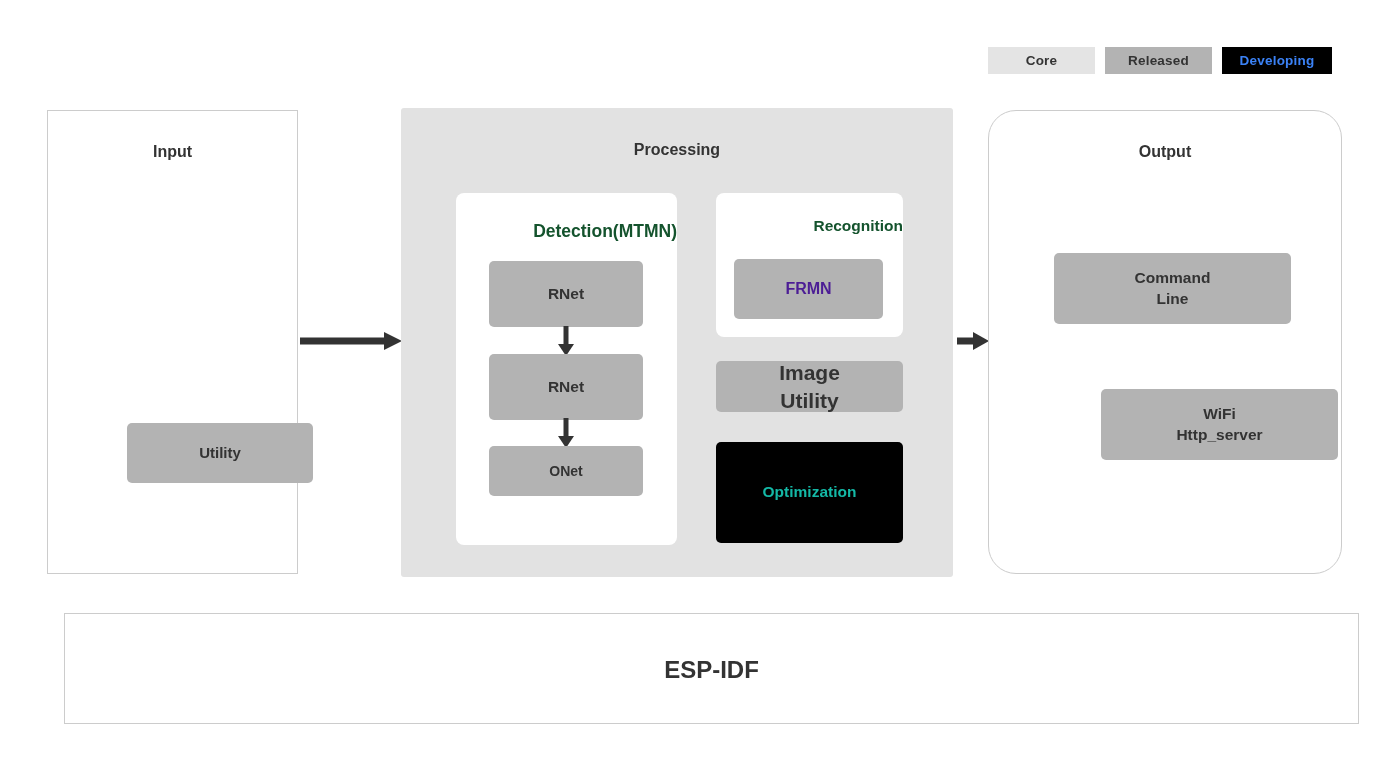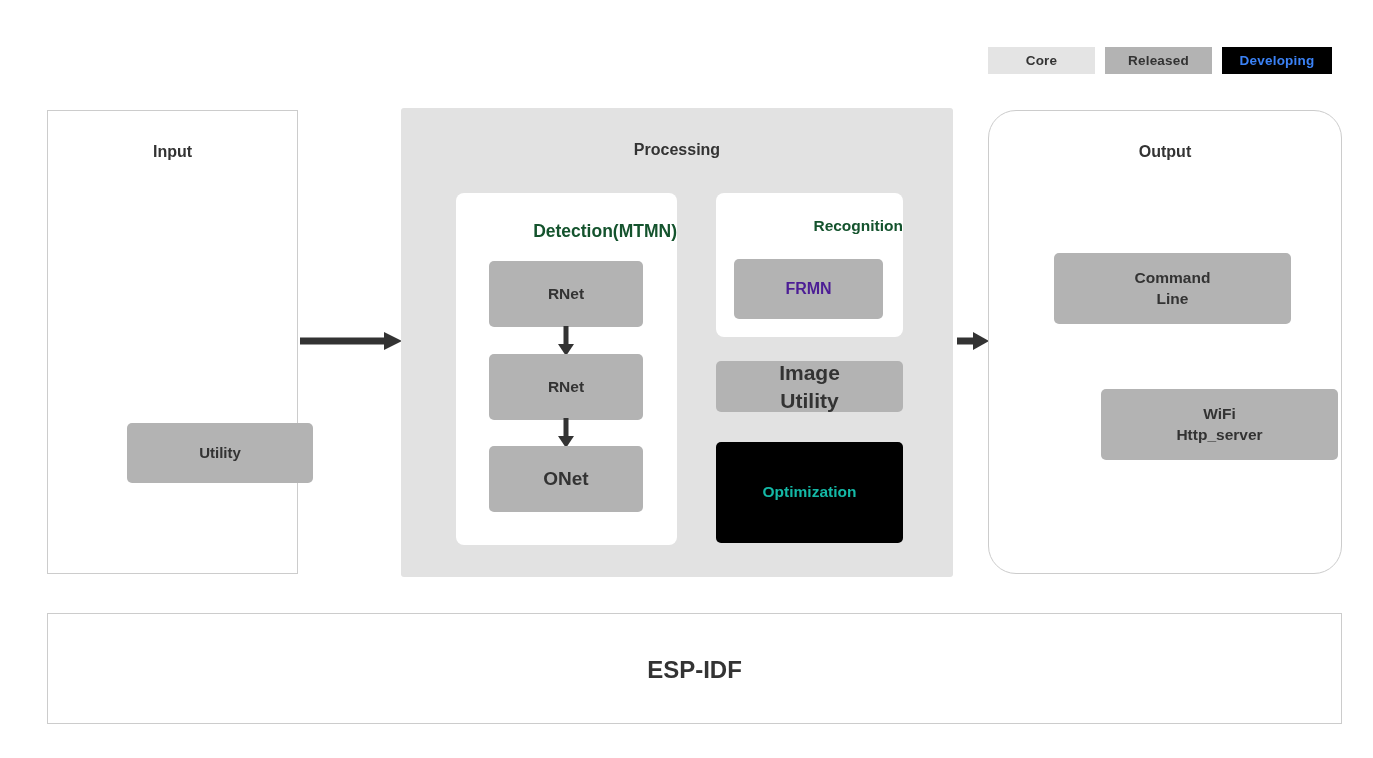--- a/index.html
+++ b/index.html
@@ -60,21 +60,21 @@
     right: 0;
     text-align: center;
     font-size: 16px;
     font-weight: bold;
     color: #333333;
   }
 
   #panel-input      { left: 47px;  top: 110px; width: 251px; height: 464px; }
   #panel-processing { left: 401px; top: 108px; width: 552px; height: 469px; }
   #panel-output     { left: 988px; top: 110px; width: 354px; height: 464px; border-radius: 28px; }
-  #panel-espidf     { left: 47px;  top: 613px; width: 1295px; height: 111px; padding-left: 8px; }
+  #panel-espidf     { left: 64px;  top: 613px; width: 1295px; height: 111px; padding-left: 8px; }
 
   #panel-input .panel-title,
   #panel-output .panel-title { top: 32px; }
   #panel-processing .panel-title { top: 33px; }
 
   #espidf-label {
     position: absolute;
     left: 0; right: 0;
     top: 42px;
     text-align: center;
@@ -123,21 +123,21 @@
   .block-developing {
     background: #000000;
     color: #14b8a6;
     font-weight: bold;
   }
 
   #block-camera  { left: 79px;  top: 312px; width: 186px; height: 60px; font-size: 15px; }
 
   #block-pnet { left: 489px; top: 261px; width: 154px; height: 66px; font-size: 15.5px; }
   #block-rnet { left: 489px; top: 354px; width: 154px; height: 66px; font-size: 15.5px; }
-  #block-onet { left: 489px; top: 446px; width: 154px; height: 66px; font-size: 19px; }
+  #block-onet { left: 489px; top: 446px; width: 154px; height: 50px; font-size: 14px; }
 
   #block-frmn { left: 734px; top: 259px; width: 149px; height: 60px; font-size: 16px; color: #4c1d95; }
 
   #block-image-utility { left: 716px; top: 361px; width: 187px; height: 51px; font-size: 21px; }
   #block-optimization  { left: 716px; top: 442px; width: 187px; height: 101px; font-size: 15.5px; }
 
   #block-command-line { left: 1054px; top: 253px; width: 237px; height: 71px; font-size: 15.5px; }
   #block-wifi-http    { left: 1054px; top: 389px; width: 237px; height: 71px; font-size: 15.5px; margin-left: 47px; }
 
   

